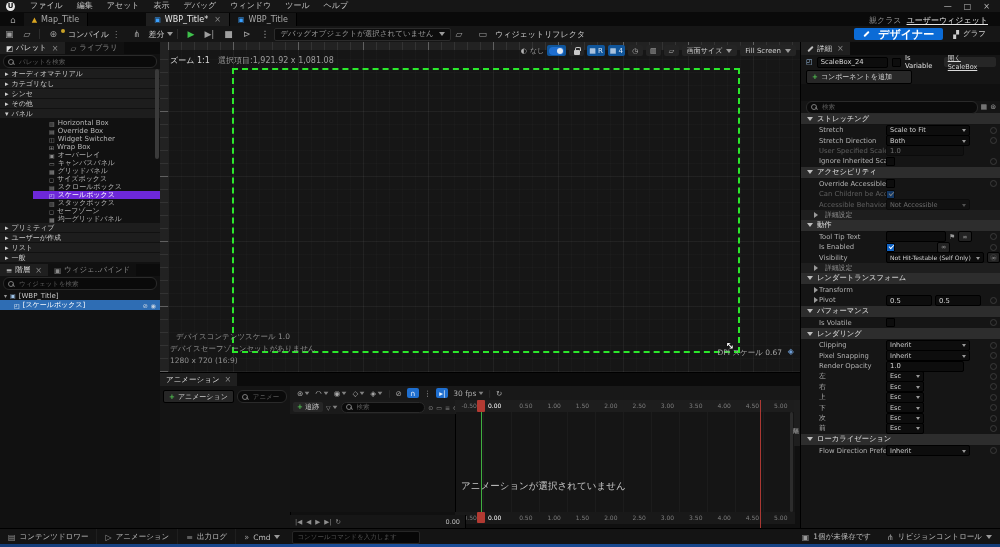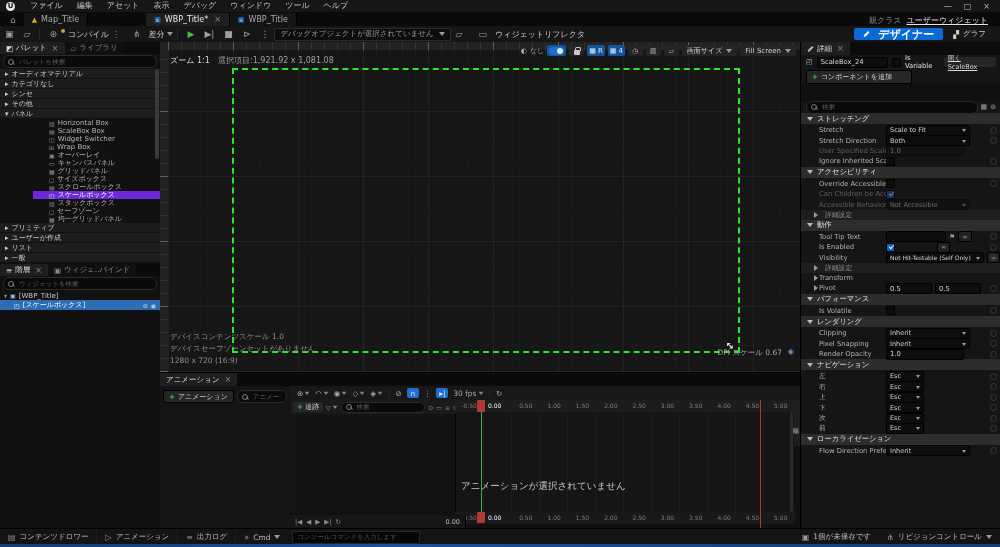--- a/index.html
+++ b/index.html
@@ -303,21 +303,21 @@
         <span class="nw">パネル</span>
       </div>
       <div class="pal-row item">
 
         <span class="pic">▥</span>
         <span class="nw">Horizontal Box</span>
       </div>
       <div class="pal-row item">
 
         <span class="pic">▤</span>
-        <span class="nw">ScaleBox Box</span>
+        <span class="nw">Override Box</span>
       </div>
       <div class="pal-row item">
 
         <span class="pic">◫</span>
         <span class="nw">Widget Switcher</span>
       </div>
       <div class="pal-row item">
 
         <span class="pic">⊞</span>
         <span class="nw">Wrap Box</span>
@@ -458,21 +458,21 @@
         <span class="chev"></span>
     </div>
     <div class="cv-dd">
       <span>Fill Screen</span>
         <span class="chev"></span>
     </div>
   </div>
 
   <div class="abs" id="design-rect" style="left:72px;top:26px;width:504px;height:281px"></div>
 
-  <span class="abs cv-note" style="left:10px;top:290px">デバイスコンテンツスケール 1.0</span>
+  <span class="abs cv-note" style="left:16px;top:290px">デバイスコンテンツスケール 1.0</span>
   <span class="abs cv-note" style="left:10px;top:302px">デバイスセーフゾーンセットがありません</span>
   <span class="abs cv-note" style="left:10px;top:314px">1280 x 720 (16:9)</span>
   <span class="abs" id="dpi-label" style="right:18px;top:306px">DPI スケール 0.67</span>
   <span class="abs gear-dot" style="right:6px;top:305px">◈</span>
   <span class="abs" id="resize-cursor" style="left:566px;top:298px">↔</span>
 </div>
 
 <div class="abs" id="anim">
   <div id="anim-tabs">
     <div class="ptab">
@@ -723,20 +723,24 @@
           <span>∞</span>
         </div>
     </div>
     <span class="rdot"></span>
   </div>
   <div class="subh">
       <span class="tri-r"></span>
       <span>詳細設定</span>
     </div>
 
+  <div class="cath">
+      <span class="tri-d"></span>
+      <span>レンダートランスフォーム</span>
+    </div>
   <div class="prow">
     <span class="tri-r" style="position:absolute;left:10px"></span>
     <span class="plab">Transform</span>
   </div>
   <div class="prow">
     <span class="tri-r" style="position:absolute;left:10px"></span>
     <span class="plab">Pivot</span>
     <div class="pval">
       <div class="vfield" style="width:38px">0.5</div>
       <div class="vfield" style="width:38px">0.5</div>
@@ -775,24 +779,20 @@
     <span class="rdot"></span>
   </div>
   <div class="prow">
     <span class="plab">Render Opacity</span>
     <div class="pval">
         <div class="vfield" style="width:70px">1.0</div>
       </div>
     <span class="rdot"></span>
   </div>
 
-  <div class="cath">
-      <span class="tri-d"></span>
-      <span>ナビゲーション</span>
-    </div>
   <div class="prow">
       <span class="plab">左</span>
       <div class="pval">
         <div class="dd sm">Esc</div>
       </div>
       <span class="rdot"></span>
     </div>
     <div class="prow">
       <span class="plab">右</span>
       <div class="pval">

